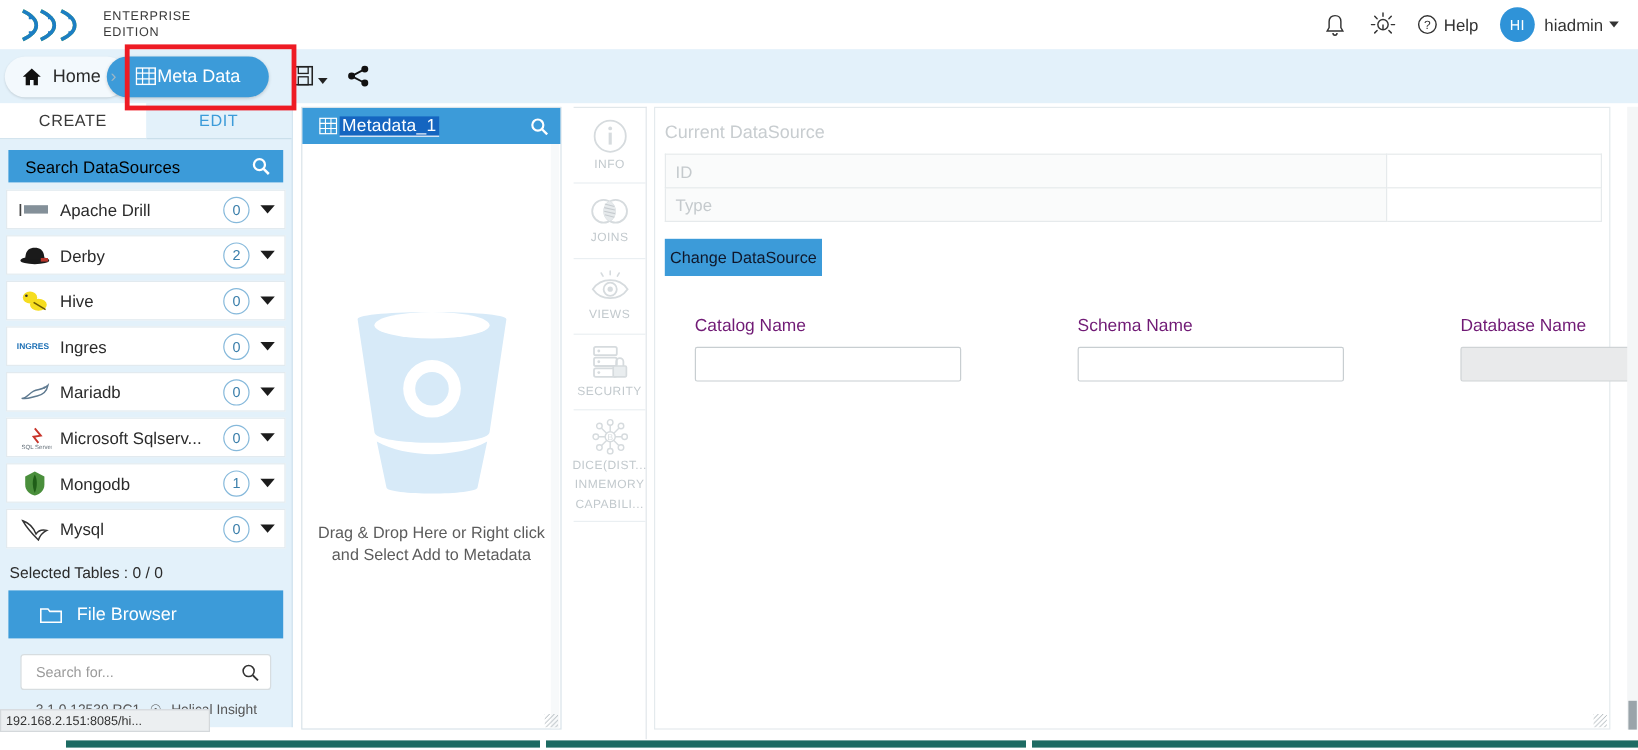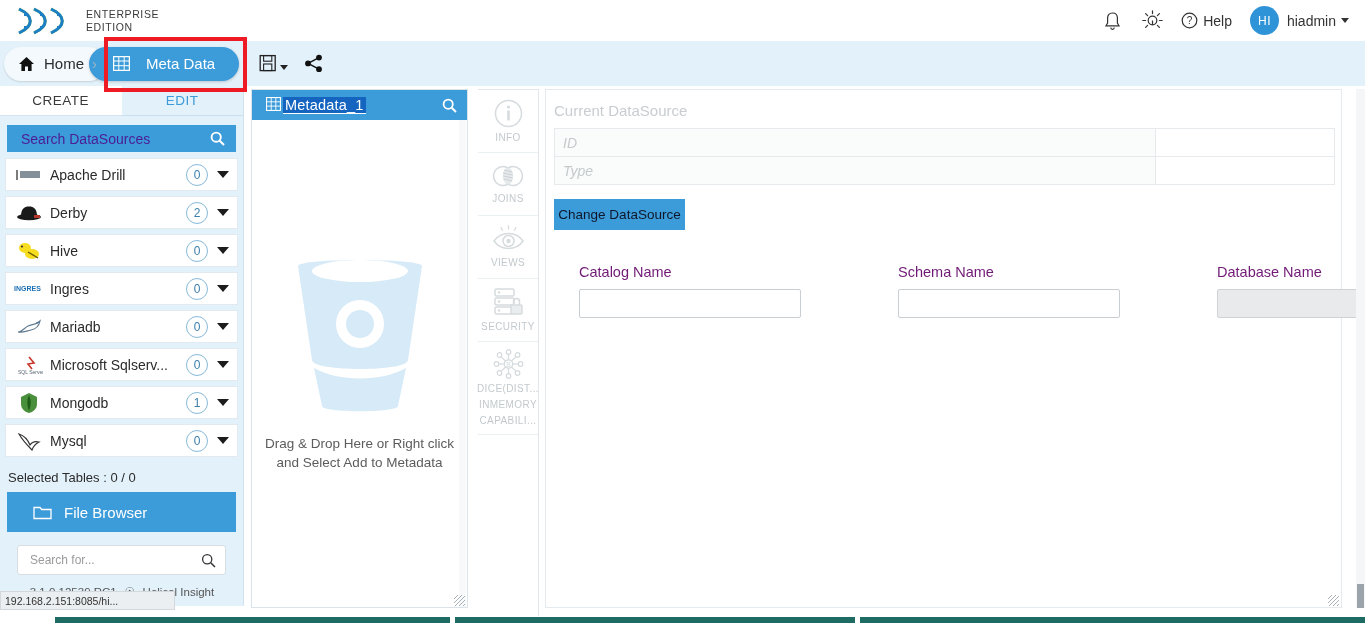--- a/index.html
+++ b/index.html
@@ -43,21 +43,21 @@
     background:#e3f1fa; display:flex; align-items:center; padding-left:4px;
   }
   .crumb-home {
     height:34px; background:#f3f9fd; border-radius:17px; display:flex; align-items:center;
     padding:0 22px 0 14px; gap:9px; font-size:15px; color:#2b2b2b; cursor:pointer;
     box-shadow:0 1px 2px rgba(0,0,0,.13);
   }
   .crumb-sep { margin-left:-14px; color:#9fb7c6; font-size:15px; z-index:2; }
   .crumb-active {
     height:34px; background:#3c9bd9; border-radius:17px; display:flex; align-items:center;
-    padding:0 24px; gap:16px; font-size:15px; color:#fff; cursor:pointer; margin-left:-8px;
+    padding:0 24px; gap:1px; font-size:15px; color:#fff; cursor:pointer; margin-left:-8px;
     box-shadow:0 1px 3px rgba(0,0,0,.18);
   }
   .tb-icons { display:flex; align-items:center; gap:16px; margin-left:20px; }
   .tb-ic { display:flex; align-items:center; cursor:pointer; }
 
   
   .redbox {
     position:absolute; left:104px; top:37px; width:143px; height:55px;
     border:4px solid #ee1b24; pointer-events:none; z-index:40;
   }
@@ -69,21 +69,21 @@
   }
   .tabs { display:flex; height:30px; }
   .tab {
     flex:1; display:flex; align-items:center; justify-content:center;
     font-size:13.5px; letter-spacing:.5px; cursor:pointer;
     background:#ffffff; color:#3a3a3a; border-bottom:1px solid #d3e4ee;
   }
   .tab.inactive { background:#e3f1fa; color:#3c9bd9; border-bottom:1px solid #cadfeb; }
 
   .ds-search {
-    margin:9px 7px 6px 7px; height:27px; background:#3c9bd9; color:#4c1d95;
+    margin:9px 7px 6px 7px; height:27px; background:#3c9bd9; color:#000000;
     display:flex; align-items:center; justify-content:space-between;
     padding:0 11px 0 14px; font-size:14px; cursor:pointer;
   }
   .ds-list { padding:0 5px; }
   .ds-row {
     height:33px; background:#fff; border:1px solid #e2eaef; margin-bottom:5px;
     display:flex; align-items:center; padding:0 8px 0 6px; cursor:pointer;
   }
   .ds-ico { width:34px; height:24px; display:flex; align-items:center; justify-content:center; flex:0 0 34px;}
   .ds-name { flex:1; font-size:14px; color:#2b2b2b; margin-left:4px; white-space:nowrap; overflow:hidden; }
@@ -122,21 +122,21 @@
 
   
   .midpanel {
     position:absolute; left:251px; top:89px; width:217px; height:519px;
     background:#fff; border:1px solid #d9e3e9;
   }
   .md-head {
     height:30px; background:#3c9bd9; display:flex; align-items:center;
     padding:0 10px 0 14px; justify-content:space-between;
   }
-  .md-title { display:flex; align-items:flex-start; gap:2px; }
+  .md-title { display:flex; align-items:center; gap:2px; }
   .md-label {
     font-size:14.5px; color:#fff; background:#1565c0; padding:0 2px;
     border-bottom:1px solid #fff; letter-spacing:.2px;
   }
   .drop-area {
     position:absolute; top:30px; left:0; width:215px; height:487px;
     display:flex; flex-direction:column; align-items:center; justify-content:center;
   }
   .drop-txt {
     margin-top:18px; width:212px; text-align:center; font-size:13.5px;
@@ -160,21 +160,21 @@
   }
   .vtab.tall { height:93px; }
   .vtab-lbl { font-size:10px; color:#c2c9cd; letter-spacing:.4px; text-align:center; line-height:13px; }
 
   
   .mainpanel {
     position:absolute; left:545px; top:89px; width:797px; height:519px;
     background:#fff; border:1px solid #e4eaed;
   }
   .section-lbl { font-size:15px; color:#c8cdd0; margin:12px 0 9px 8px; }
-  .ds-table { margin:0 8px; width:781px; border:1px solid #e6eaec; border-collapse:collapse;font-style:italic; }
+  .ds-table { margin:0 8px; width:781px; border:1px solid #e6eaec; border-collapse:collapse; }
   .ds-table td { height:28px; border:1px solid #e6eaec; font-size:14px; color:#c5cacd; padding-left:8px; }
   .ds-table td.k { width:601px; background:#fafbfb; }
   .ds-table td.v { background:#fff; }
   .btn-change {
     margin:14px 0 0 8px; height:31px; width:131px; background:#3c9bd9; color:#0f172a;
     display:flex; align-items:center; justify-content:center; font-size:13.5px; cursor:pointer;
   }
   .field-row { display:flex; margin:34px 0 0 33px; gap:97px; }
   .field-lbl { font-size:14.5px; color:#701a75; margin-bottom:9px; }
   .field-in {

